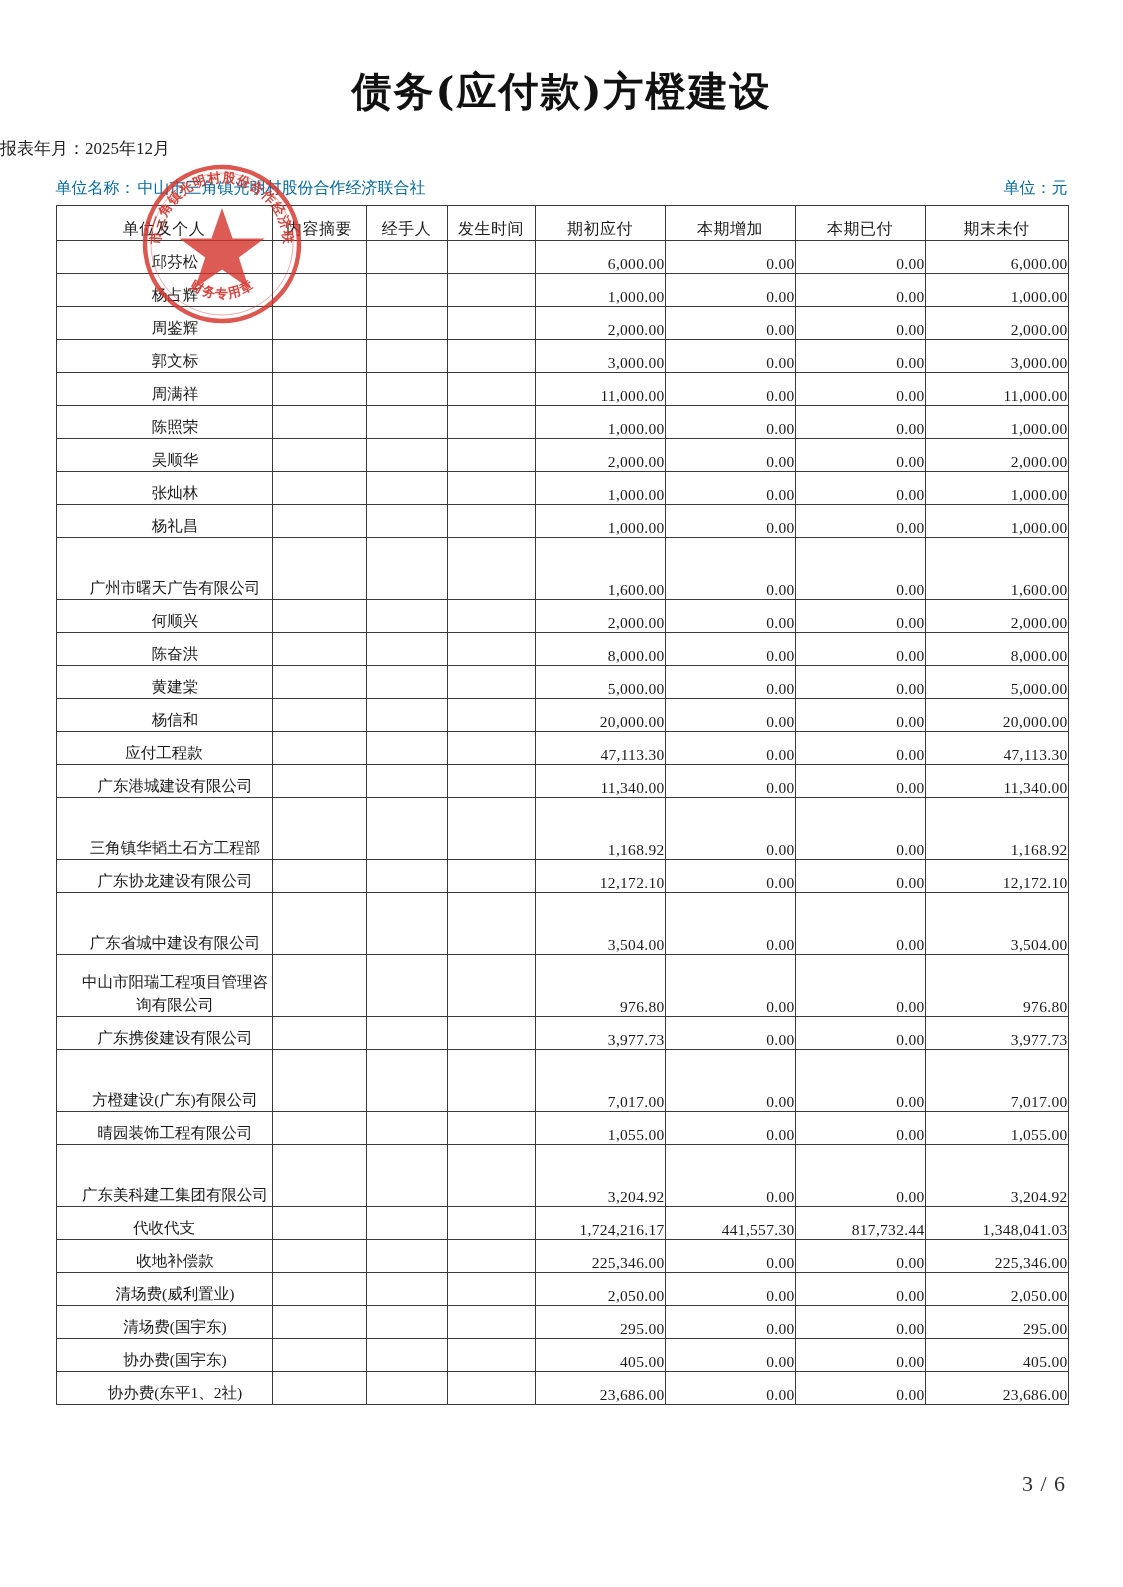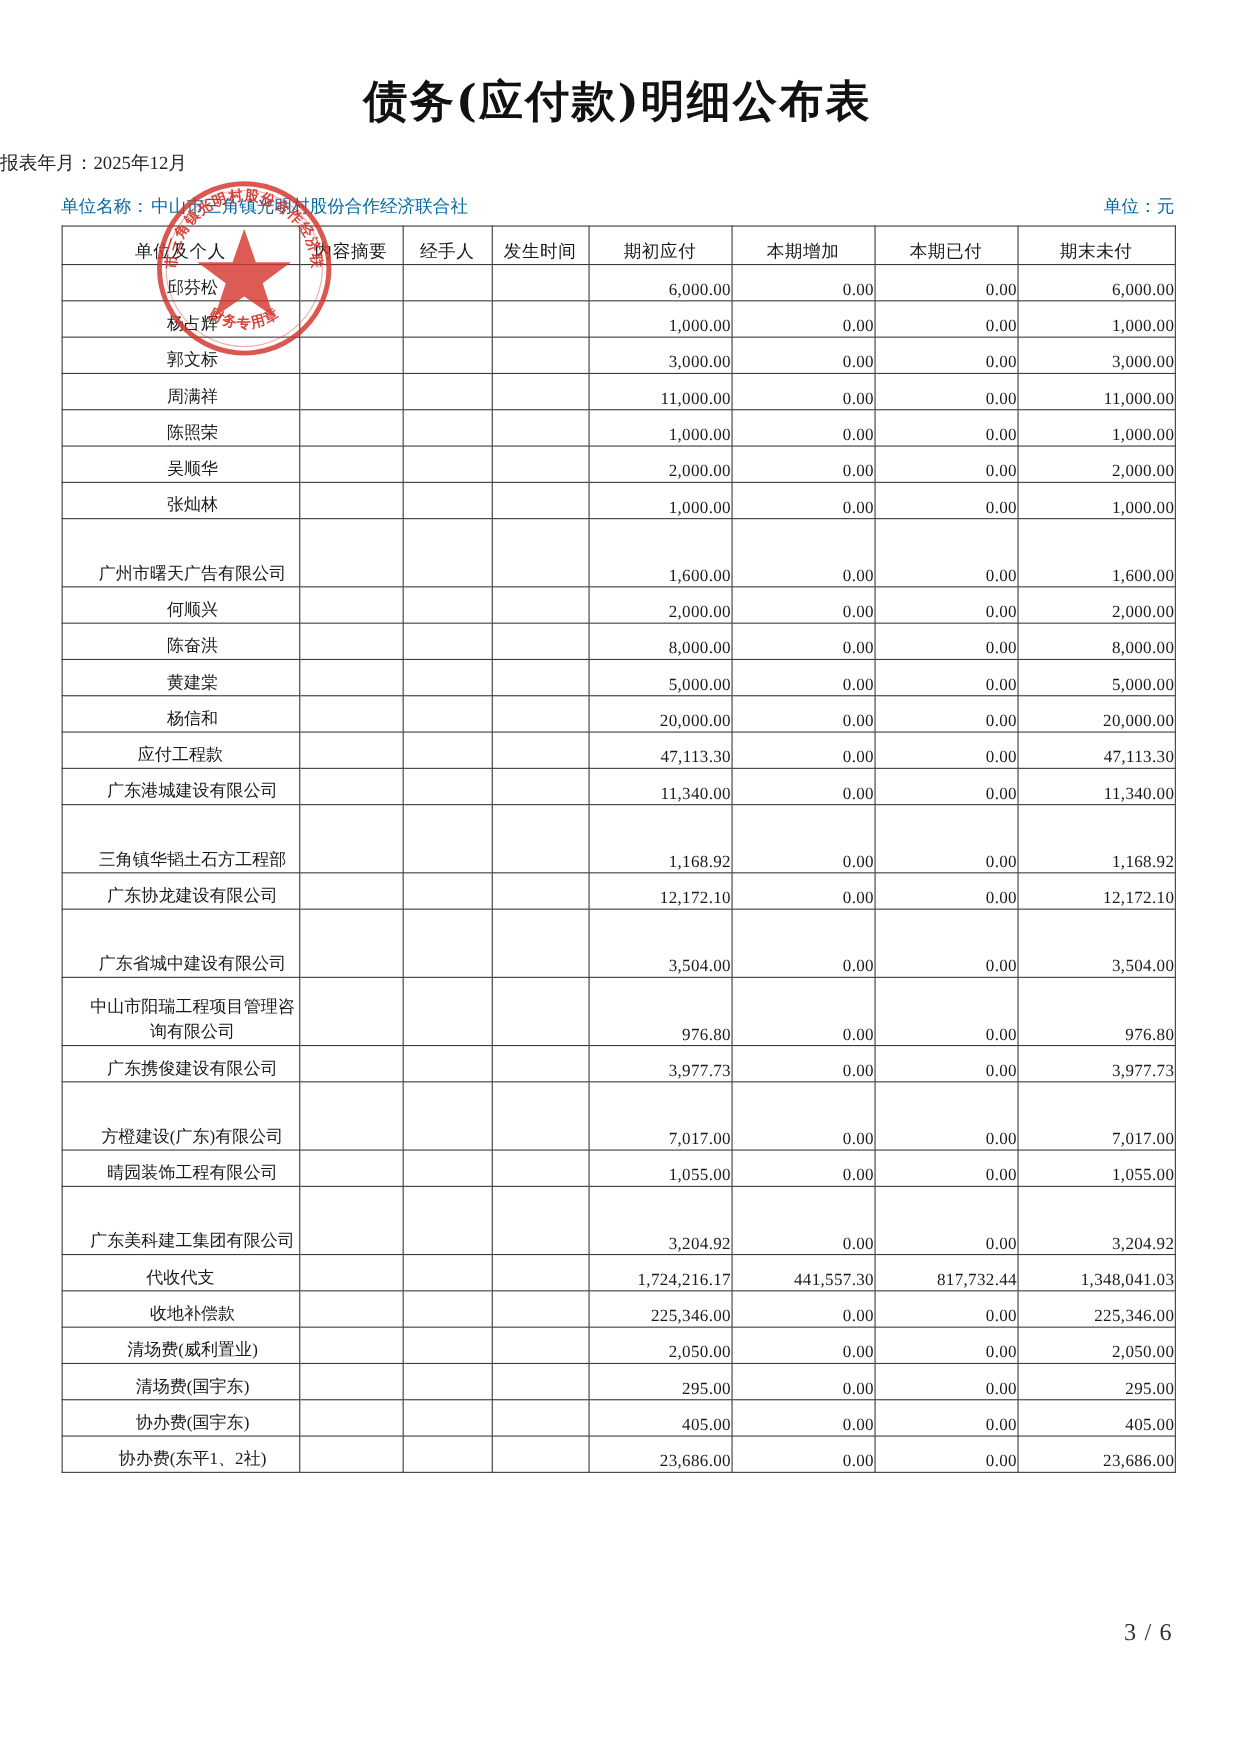--- a/index.html
+++ b/index.html
@@ -140,21 +140,21 @@
     font-family: "DejaVu Sans", sans-serif;
     font-weight: bold;
     letter-spacing: 1px;
   }
 </style>
 </head>
 <body>
 
 <div class="page">
 
-  <h1 class="doc-title">债务(应付款)明细公布表</h1>
+  <h1 class="doc-title">债务(应付款)方橙建设</h1>
   <p class="doc-subtitle">报表年月：2025年12月</p>
 
   <div class="meta-row">
     <div class="meta-left">
       <span class="meta-label">单位名称：</span><span class="meta-value">中山市三角镇光明村股份合作经济联合社</span>
     </div>
     <div class="meta-right">单位：元</div>
   </div>
 
   <div class="table-wrap">
@@ -201,20 +201,32 @@
             <td class="blank"></td>
             <td class="blank"></td>
             <td class="blank"></td>
             <td class="money">1,000.00</td>
             <td class="money">0.00</td>
             <td class="money">0.00</td>
             <td class="money">1,000.00</td>
           </tr>
           <tr class="r1">
             <td class="name-cell">
+              <span class="indent1">周鉴辉</span>
+            </td>
+            <td class="blank"></td>
+            <td class="blank"></td>
+            <td class="blank"></td>
+            <td class="money">2,000.00</td>
+            <td class="money">0.00</td>
+            <td class="money">0.00</td>
+            <td class="money">2,000.00</td>
+          </tr>
+          <tr class="r1">
+            <td class="name-cell">
               <span class="indent1">郭文标</span>
             </td>
             <td class="blank"></td>
             <td class="blank"></td>
             <td class="blank"></td>
             <td class="money">3,000.00</td>
             <td class="money">0.00</td>
             <td class="money">0.00</td>
             <td class="money">3,000.00</td>
           </tr>
@@ -250,20 +262,32 @@
             <td class="blank"></td>
             <td class="blank"></td>
             <td class="money">2,000.00</td>
             <td class="money">0.00</td>
             <td class="money">0.00</td>
             <td class="money">2,000.00</td>
           </tr>
           <tr class="r1">
             <td class="name-cell">
               <span class="indent1">张灿林</span>
+            </td>
+            <td class="blank"></td>
+            <td class="blank"></td>
+            <td class="blank"></td>
+            <td class="money">1,000.00</td>
+            <td class="money">0.00</td>
+            <td class="money">0.00</td>
+            <td class="money">1,000.00</td>
+          </tr>
+          <tr class="r1">
+            <td class="name-cell">
+              <span class="indent1">杨礼昌</span>
             </td>
             <td class="blank"></td>
             <td class="blank"></td>
             <td class="blank"></td>
             <td class="money">1,000.00</td>
             <td class="money">0.00</td>
             <td class="money">0.00</td>
             <td class="money">1,000.00</td>
           </tr>
           <tr class="r2">

